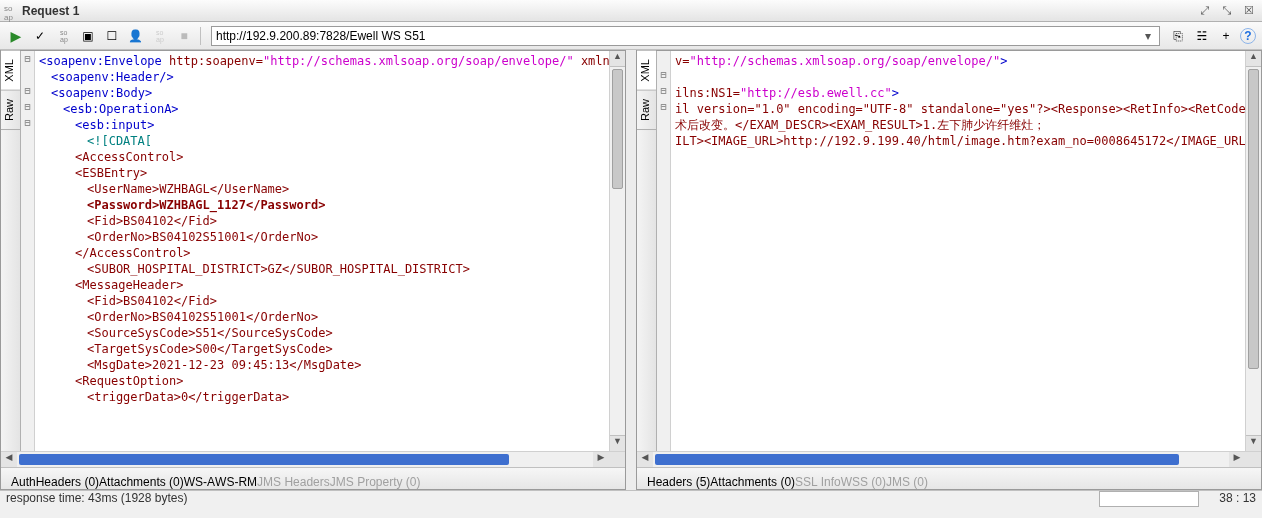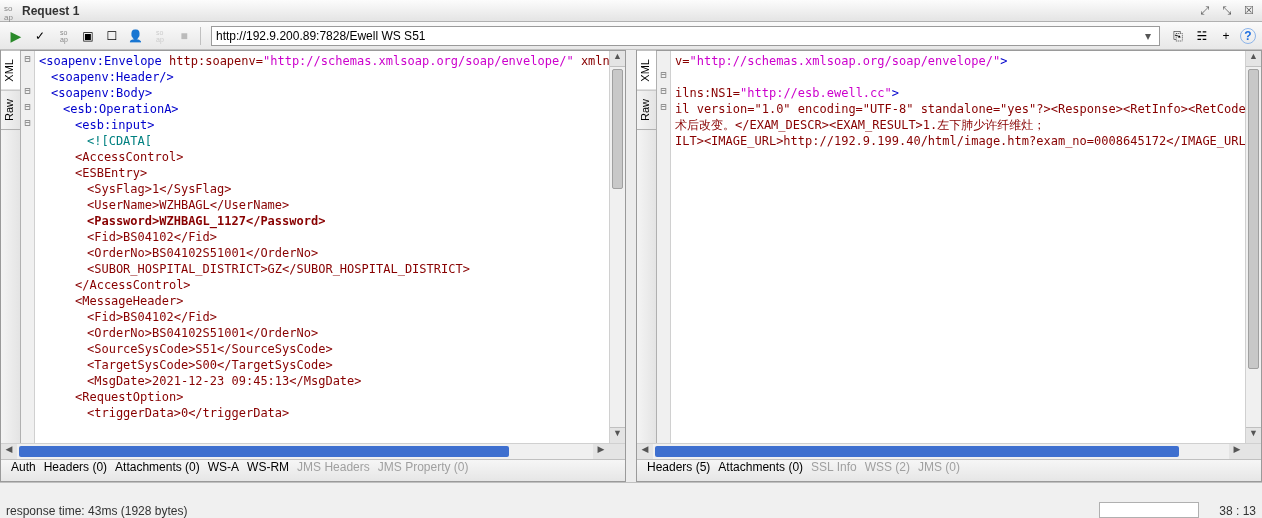--- a/index.html
+++ b/index.html
@@ -137,33 +137,33 @@
 }
 .hscroll .left, .hscroll .right { width:16px; text-align:center; font-size:9px; color:#555; cursor:pointer; background:#e4e4e4;}
 .hscroll .track { flex:1; position:relative; }
 .hscroll .thumb { position:absolute; top:2px; bottom:2px; background:#3e6fcf; border-radius:2px; }
 .hscroll .corner { width:16px; background:#e4e4e4; }
 .bottom-tabs {
   height: 22px;
   background: linear-gradient(#f6f6f6, #e6e6e6);
   border-top: 1px solid #c0c0c0;
   display: flex;
-  align-items: flex-start;
+  align-items: flex-end;
   padding: 0 10px;
-  gap: 8px;
+  gap: 0;
   font-size: 12px;
 }
 .bottom-tabs span { cursor:pointer; }
 .bottom-tabs .disabled { color:#a0a0a0; }
 .status {
-  height: 36px;
+  height: 28px;
   background: #f0f0f0;
   border-top:1px solid #c0c0c0;
   display:flex;
-  align-items:flex-end;
+  align-items:flex-start;
   padding:0 6px;
   font-size:12px;
   color:#333;
 }
 .status .spacer{flex:1;}
 .status .box{ border:1px solid #b0b0b0; padding:0 6px; height:16px; display:flex; align-items:center; background:#fff; margin-left:4px;}
 .divider{ width:6px; background:#ececec; cursor:col-resize; }
 .toolbar .sep{ width:1px; height:18px; background:#c0c0c0; margin:0 2px;}
 .r-vscroll-thumb-1{ top:18px; height:120px; }
 .r-vscroll-thumb-2{ top:18px; height:300px; }
@@ -240,27 +240,26 @@
           </div>
         <div class="code" id="req-code">
             <div class="ln" style="padding-left: 0px;"><span class="t-el">&lt;soapenv:Envelope</span> <span class="t-attr">http:soapenv=</span><span class="t-str">"http://schemas.xmlsoap.org/soap/envelope/"</span> <span class="t-attr">xmlns:esb=</span></div>
             <div class="ln" style="padding-left: 12px;"><span class="t-el">&lt;soapenv:Header/&gt;</span></div>
             <div class="ln" style="padding-left: 12px;"><span class="t-el">&lt;soapenv:Body&gt;</span></div>
             <div class="ln" style="padding-left: 24px;"><span class="t-el">&lt;esb:OperationA&gt;</span></div>
             <div class="ln" style="padding-left: 36px;"><span class="t-el">&lt;esb:input&gt;</span></div>
             <div class="ln" style="padding-left: 48px;"><span class="t-cdata">&lt;![CDATA[</span></div>
             <div class="ln" style="padding-left: 36px;"><span class="t-txt">&lt;AccessControl&gt;</span></div>
             <div class="ln" style="padding-left: 36px;"><span class="t-txt">&lt;ESBEntry&gt;</span></div>
-            <div class="ln" style="padding-left: 48px;"><span class="t-txt">&lt;SysFlag&gt;1&lt;/SysFlag&gt;</span></div>
             <div class="ln" style="padding-left: 48px;"><span class="t-txt">&lt;UserName&gt;WZHBAGL&lt;/UserName&gt;</span></div>
             <div class="ln" style="padding-left: 48px; font-weight: bold;"><span class="t-txt">&lt;Password&gt;WZHBAGL_1127&lt;/Password&gt;</span></div>
             <div class="ln" style="padding-left: 48px;"><span class="t-txt">&lt;Fid&gt;BS04102&lt;/Fid&gt;</span></div>
             <div class="ln" style="padding-left: 48px;"><span class="t-txt">&lt;OrderNo&gt;BS04102S51001&lt;/OrderNo&gt;</span></div>
+            <div class="ln" style="padding-left: 36px;"><span class="t-txt">&lt;/AccessControl&gt;</span></div>
             <div class="ln" style="padding-left: 48px;"><span class="t-txt">&lt;SUBOR_HOSPITAL_DISTRICT&gt;GZ&lt;/SUBOR_HOSPITAL_DISTRICT&gt;</span></div>
-            <div class="ln" style="padding-left: 36px;"><span class="t-txt">&lt;/AccessControl&gt;</span></div>
             <div class="ln" style="padding-left: 36px;"><span class="t-txt">&lt;MessageHeader&gt;</span></div>
             <div class="ln" style="padding-left: 48px;"><span class="t-txt">&lt;Fid&gt;BS04102&lt;/Fid&gt;</span></div>
             <div class="ln" style="padding-left: 48px;"><span class="t-txt">&lt;OrderNo&gt;BS04102S51001&lt;/OrderNo&gt;</span></div>
             <div class="ln" style="padding-left: 48px;"><span class="t-txt">&lt;SourceSysCode&gt;S51&lt;/SourceSysCode&gt;</span></div>
             <div class="ln" style="padding-left: 48px;"><span class="t-txt">&lt;TargetSysCode&gt;S00&lt;/TargetSysCode&gt;</span></div>
             <div class="ln" style="padding-left: 48px;"><span class="t-txt">&lt;MsgDate&gt;2021-12-23 09:45:13&lt;/MsgDate&gt;</span></div>
             <div class="ln" style="padding-left: 36px;"><span class="t-txt">&lt;RequestOption&gt;</span></div>
             <div class="ln" style="padding-left: 48px;"><span class="t-txt">&lt;triggerData&gt;0&lt;/triggerData&gt;</span></div>
           </div>
         <div class="vscroll">
@@ -326,21 +325,21 @@
       <div class="track">
           <div class="thumb" style="left:2px;width:91%"></div>
         </div>
       <div class="right">▶</div>
       <div class="corner"></div>
     </div>
     <div class="bottom-tabs">
       <span>Headers (5)</span>
       <span>Attachments (0)</span>
       <span class="disabled">SSL Info</span>
-      <span class="disabled">WSS (2)</span>
+      <span class="disabled">WSS (0)</span>
       <span class="disabled">JMS (0)</span>
     </div>
   </div>
 
 </div>
 
 <div class="status">
   <span>response time: 43ms (1928 bytes)</span>
   <span class="spacer"></span>
   <span class="box" style="width:100px"> </span>

